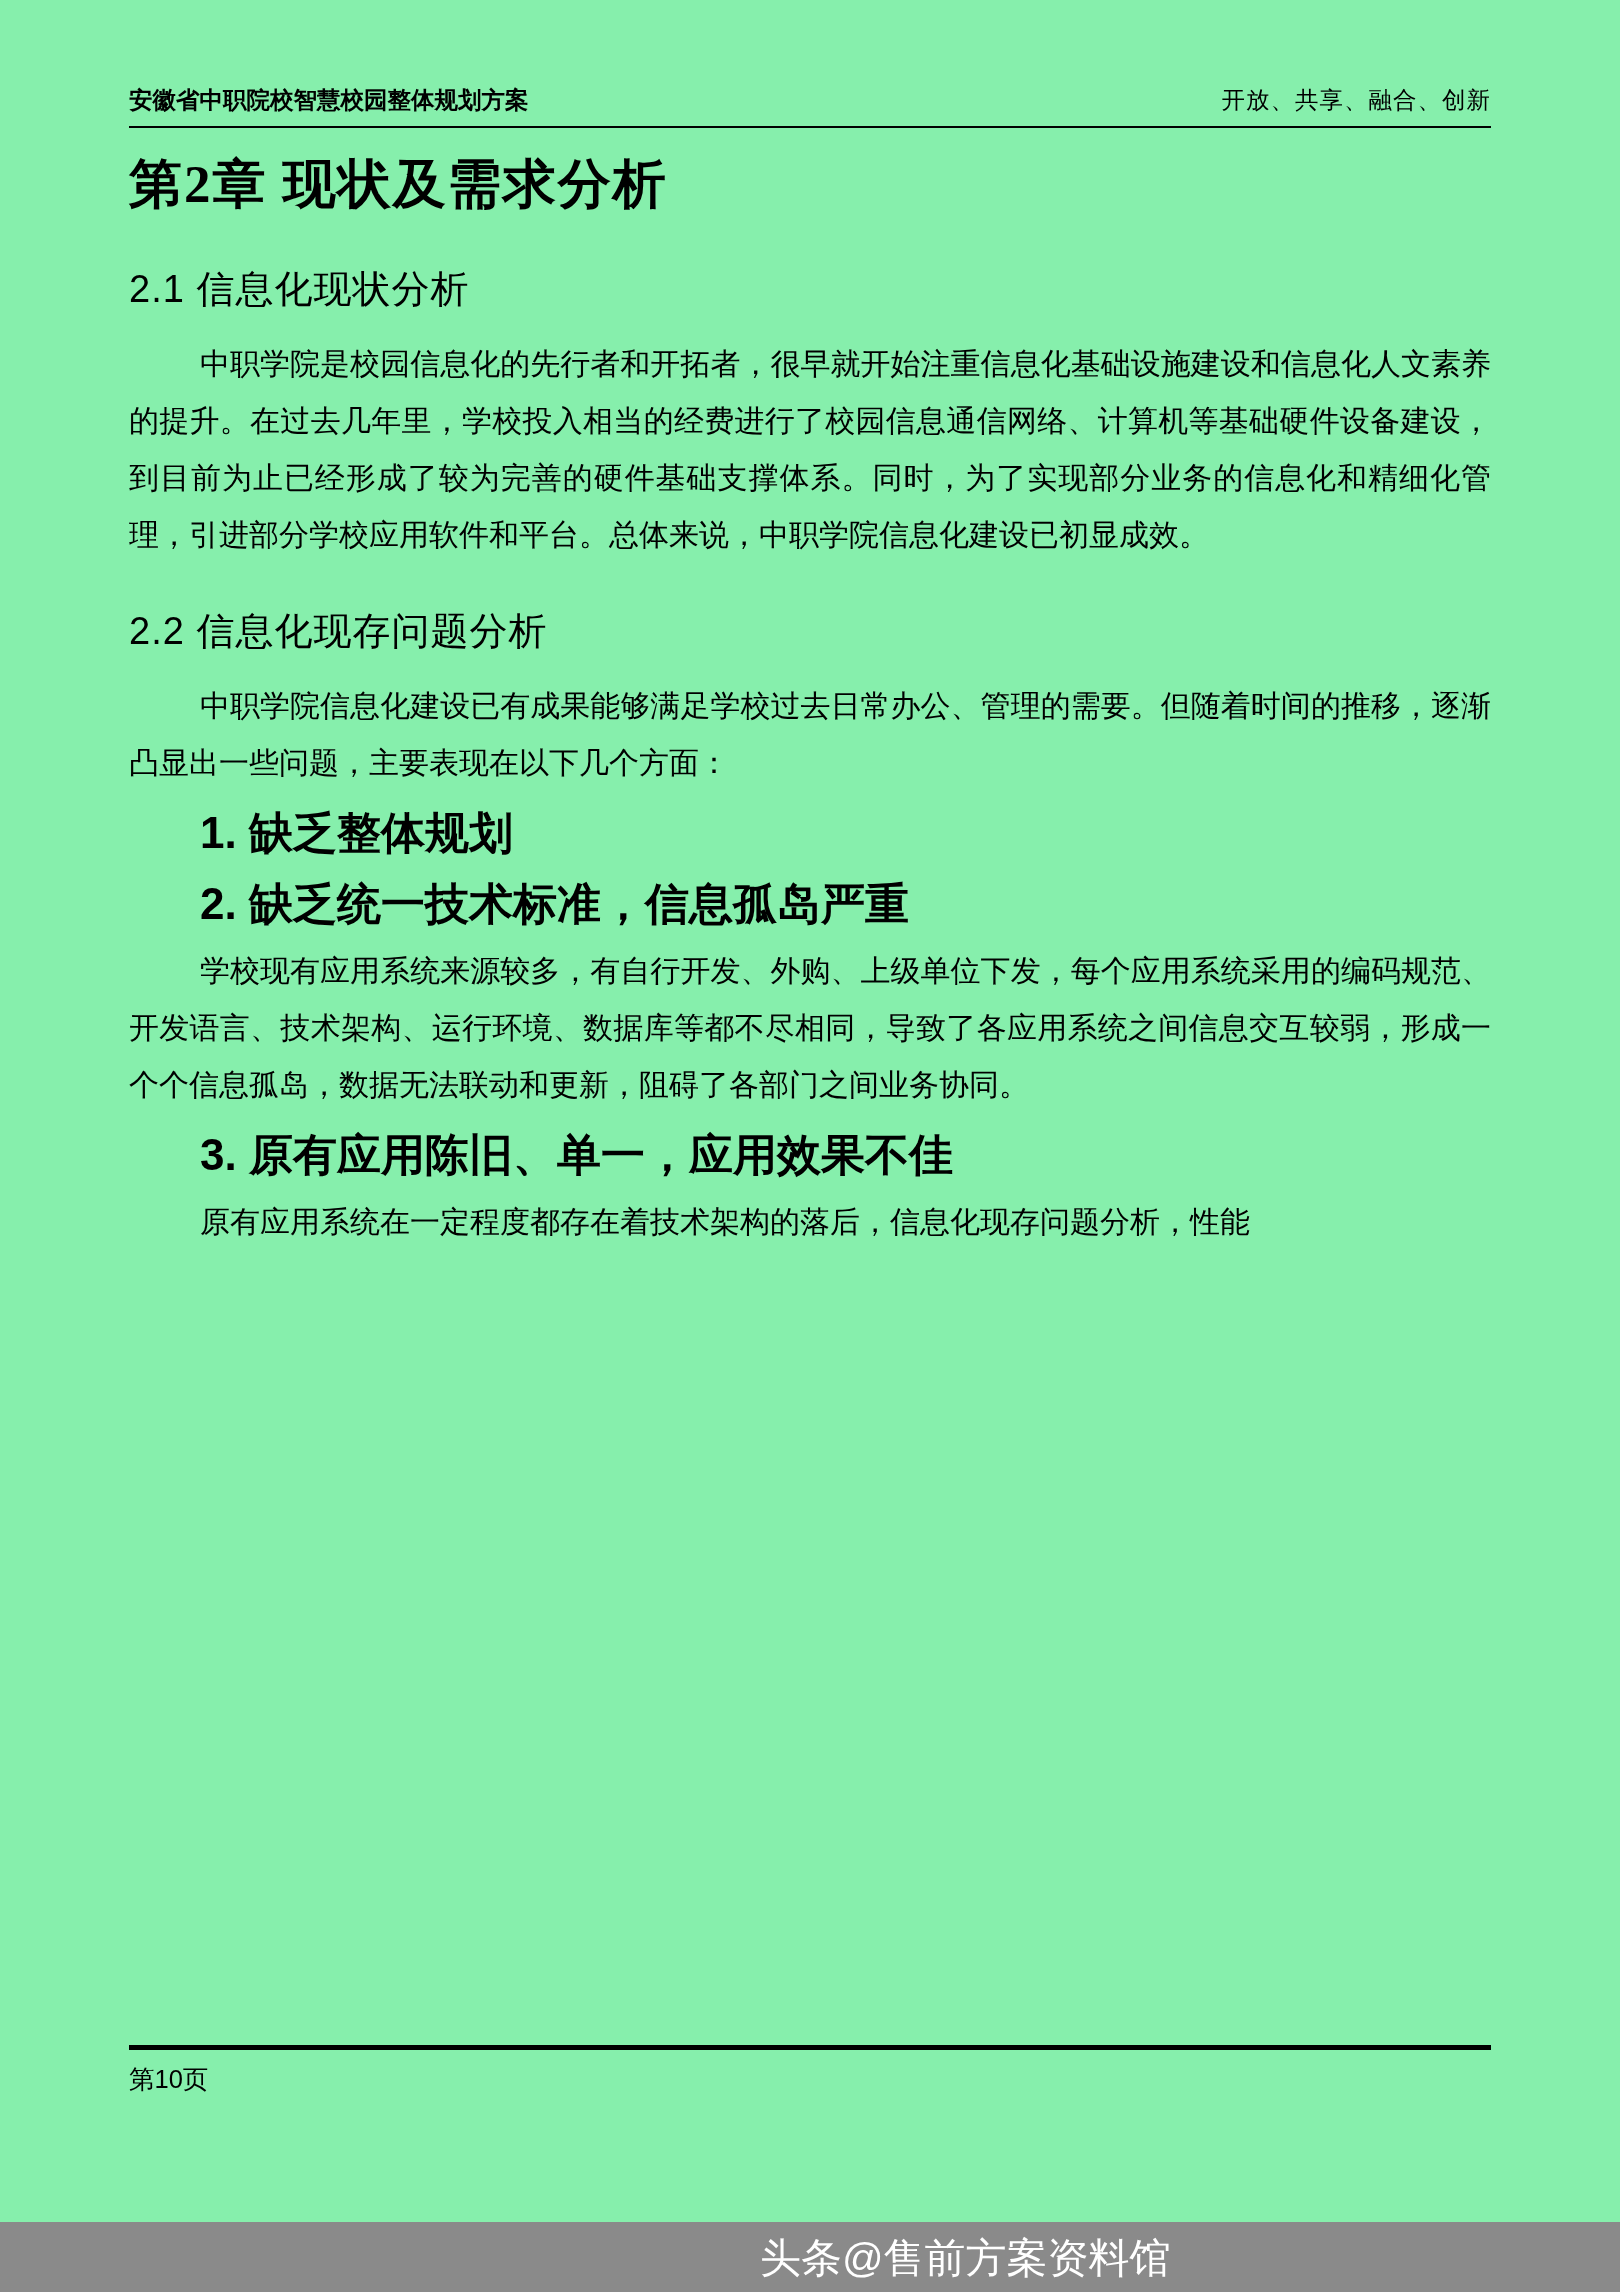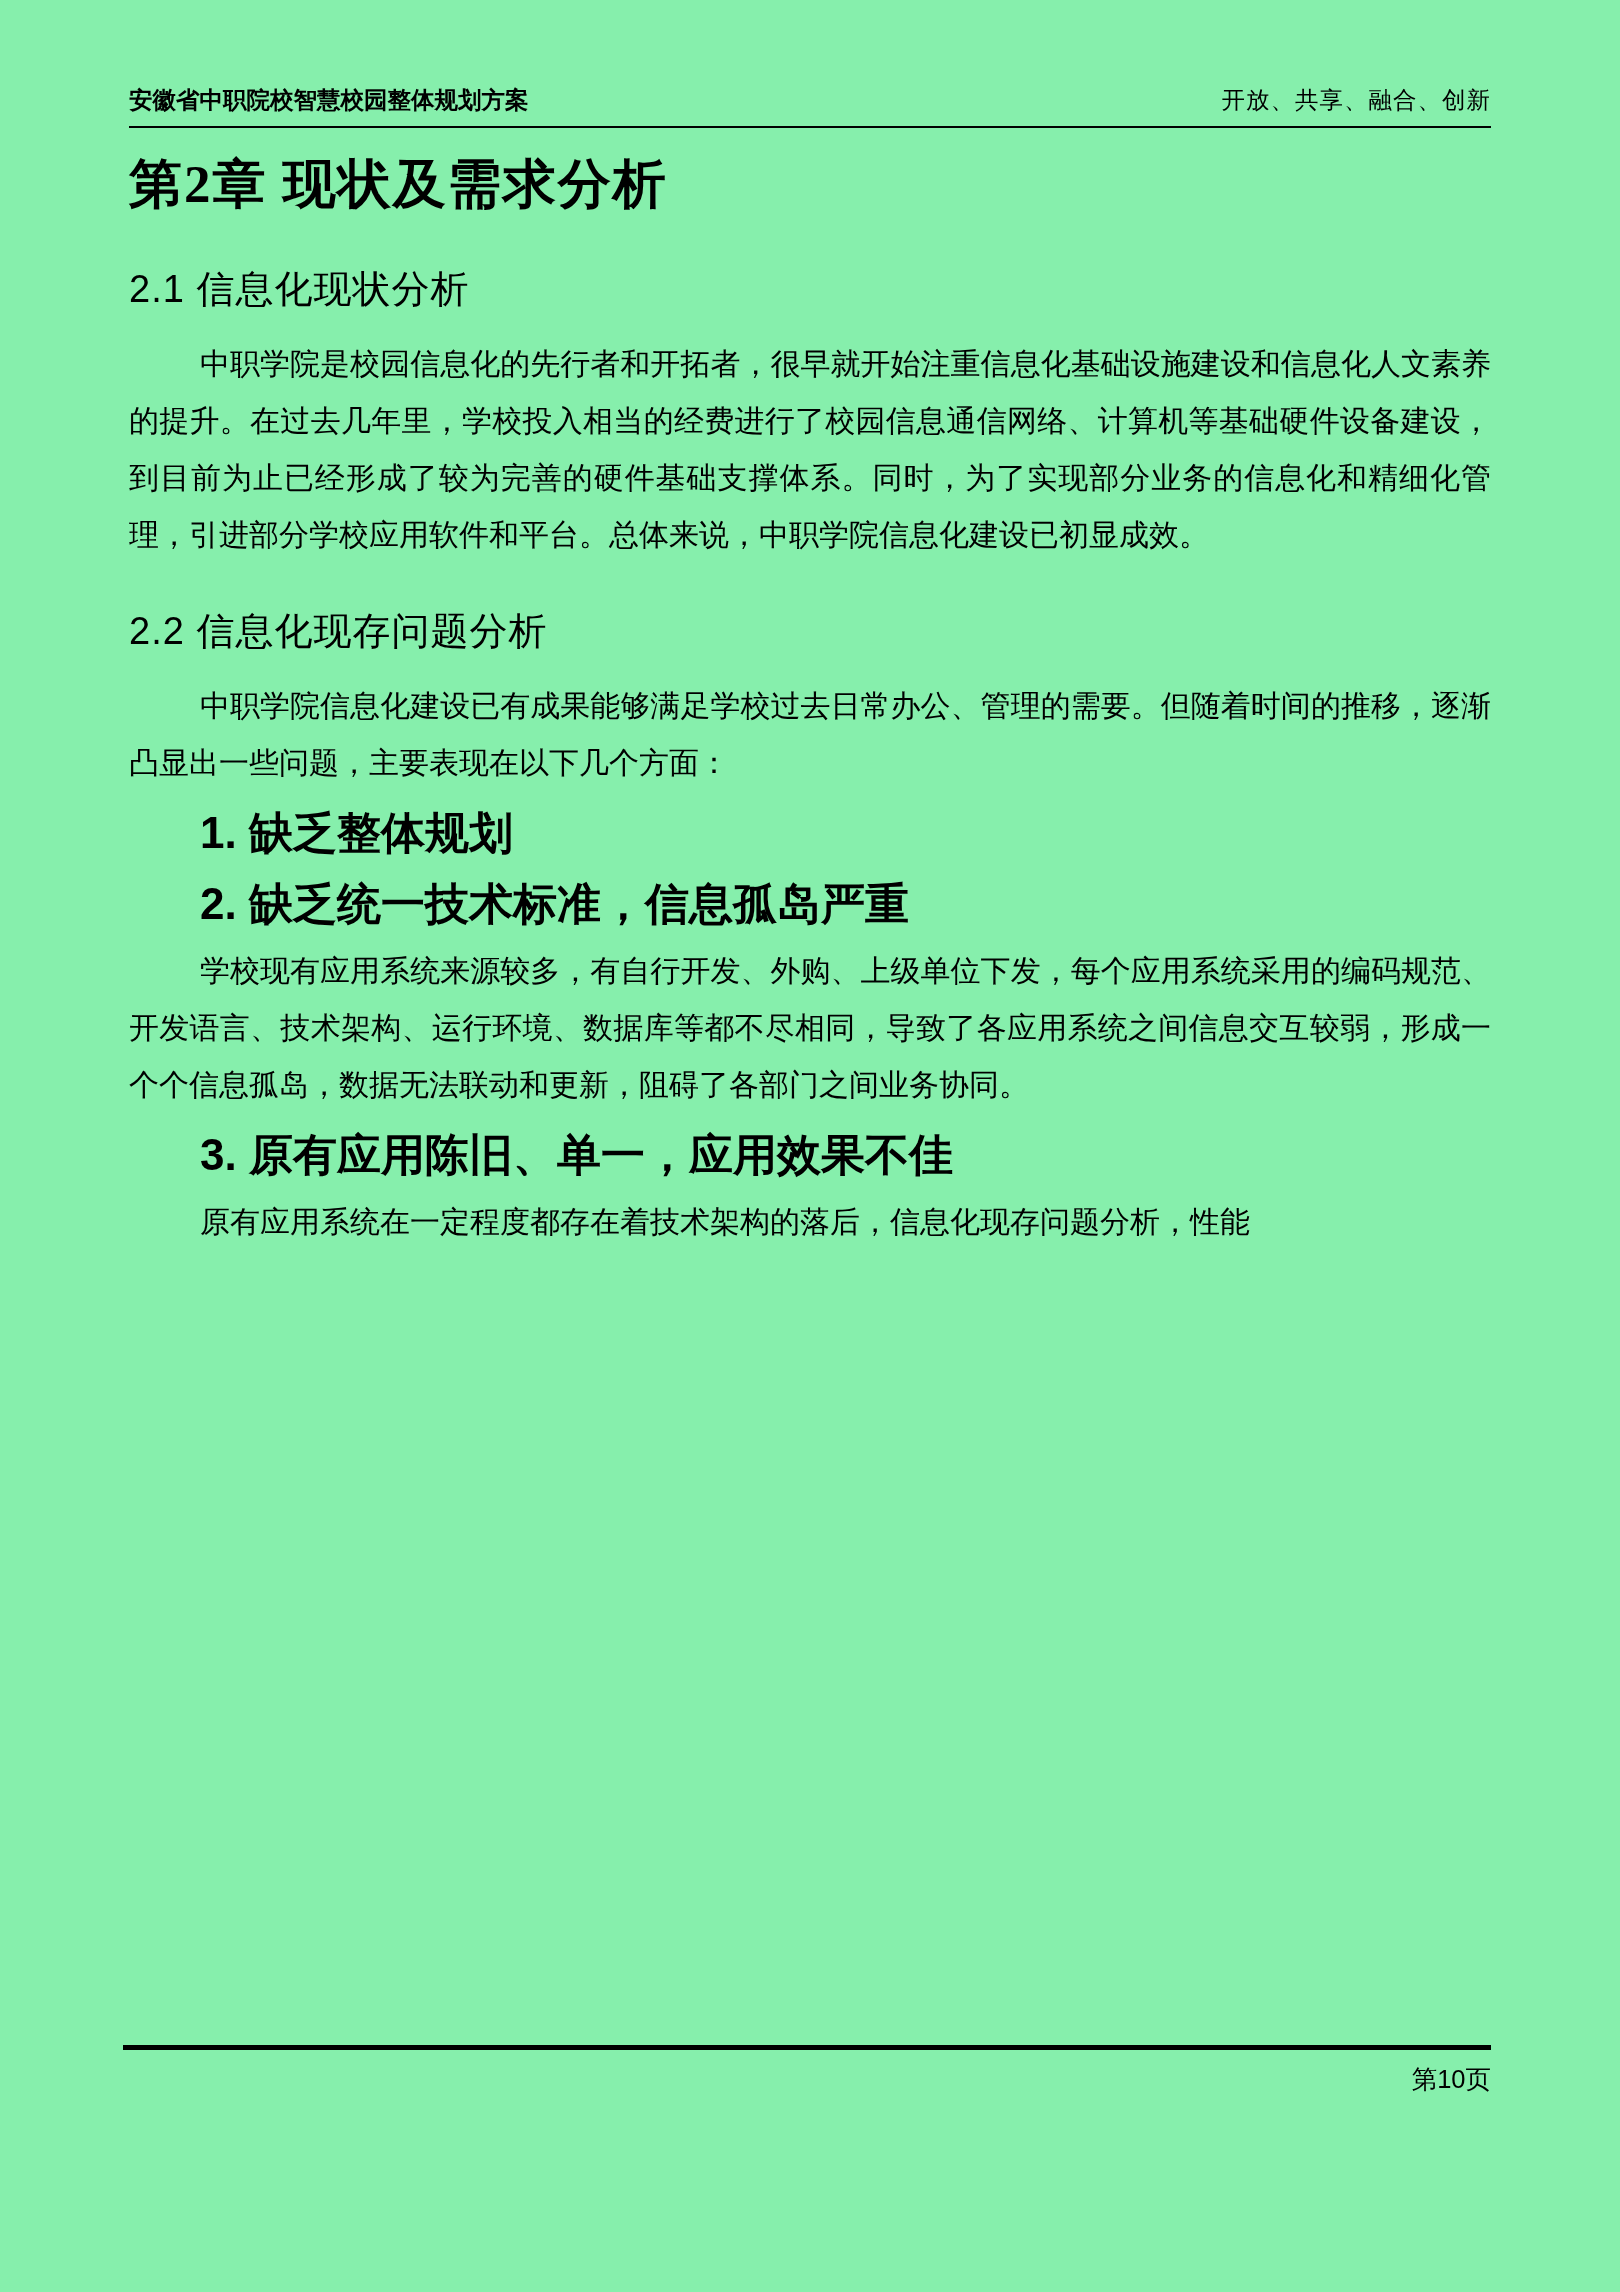--- a/index.html
+++ b/index.html
@@ -55,25 +55,25 @@
   .item-heading {
     font-size: 44px;
     font-weight: bold;
     line-height: 57px;
     text-indent: 71px;
     margin-top: 13.7px;
     margin-bottom: 9.8px;
   }
   .doc-footer {
     position: absolute;
-    left: 123px;
+    left: 129px;
     right: 129px;
     top: 2045px;
     border-top: 5.9px solid #000000;
-    text-align: right;
+    text-align: left;
   }
   .doc-footer .page-num {
     display: inline-block;
     margin-top: 11.8px;
     font-size: 25.5px;
   }
   .watermark-strip {
     position: absolute;
     left: 0;
     bottom: 0;
@@ -117,14 +117,17 @@
 
     <h3 class="item-heading">3. 原有应用陈旧、单一，应用效果不佳</h3>
     <p class="para">原有应用系统在一定程度都存在着技术架构的落后，信息化现存问题分析，性能</p>
 
   </div>
 
   <div class="doc-footer">
     <span class="page-num">第10页</span>
   </div>
 
+  <div class="watermark-strip">
+    <span class="watermark-text">头条@售前方案资料馆</span>
+  </div>
 </div>
 
 
 </body></html>

